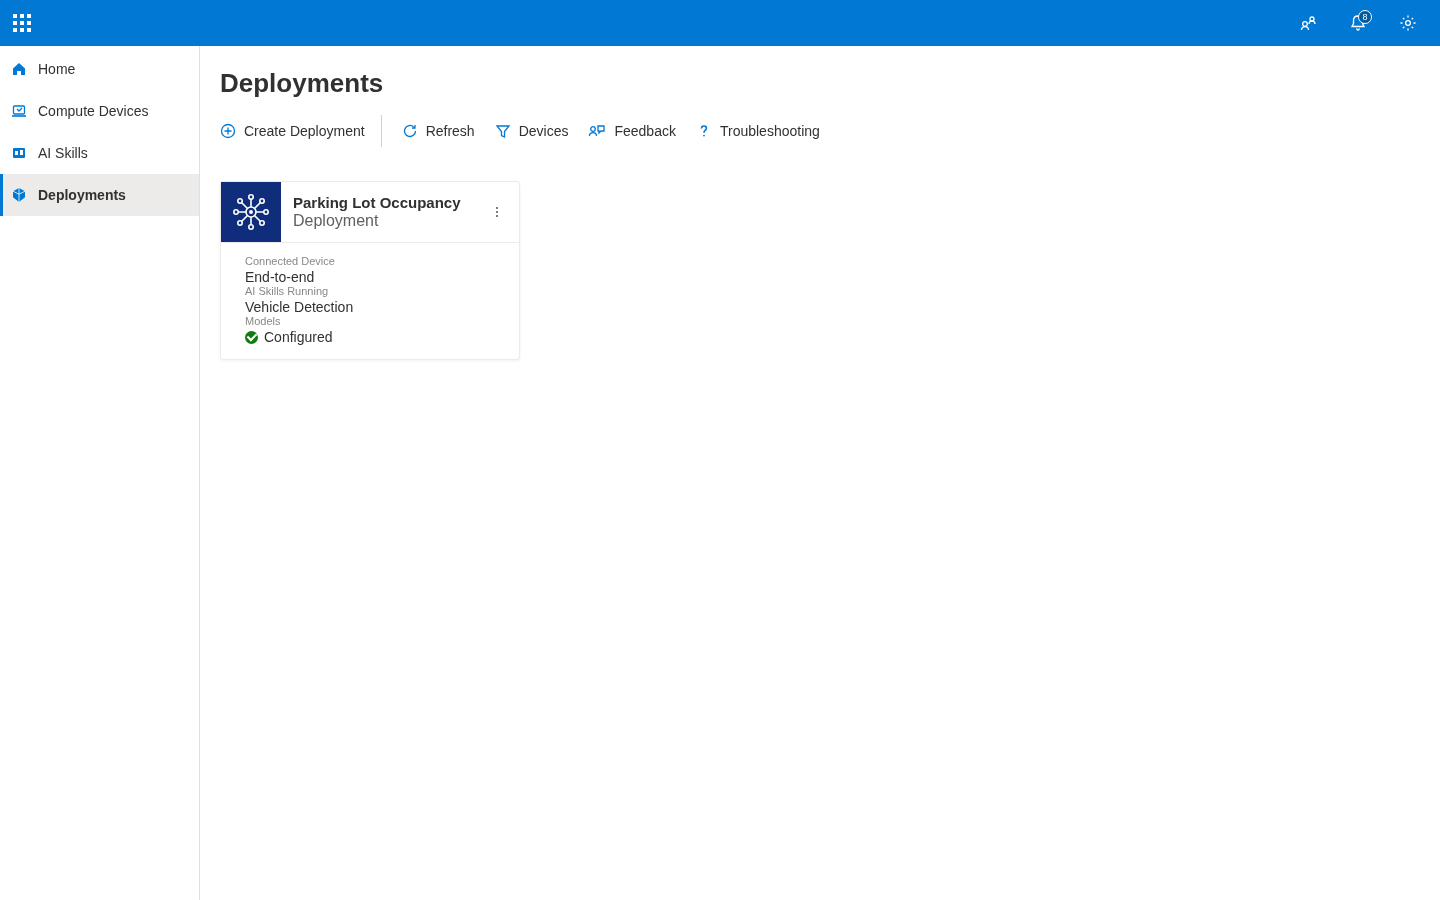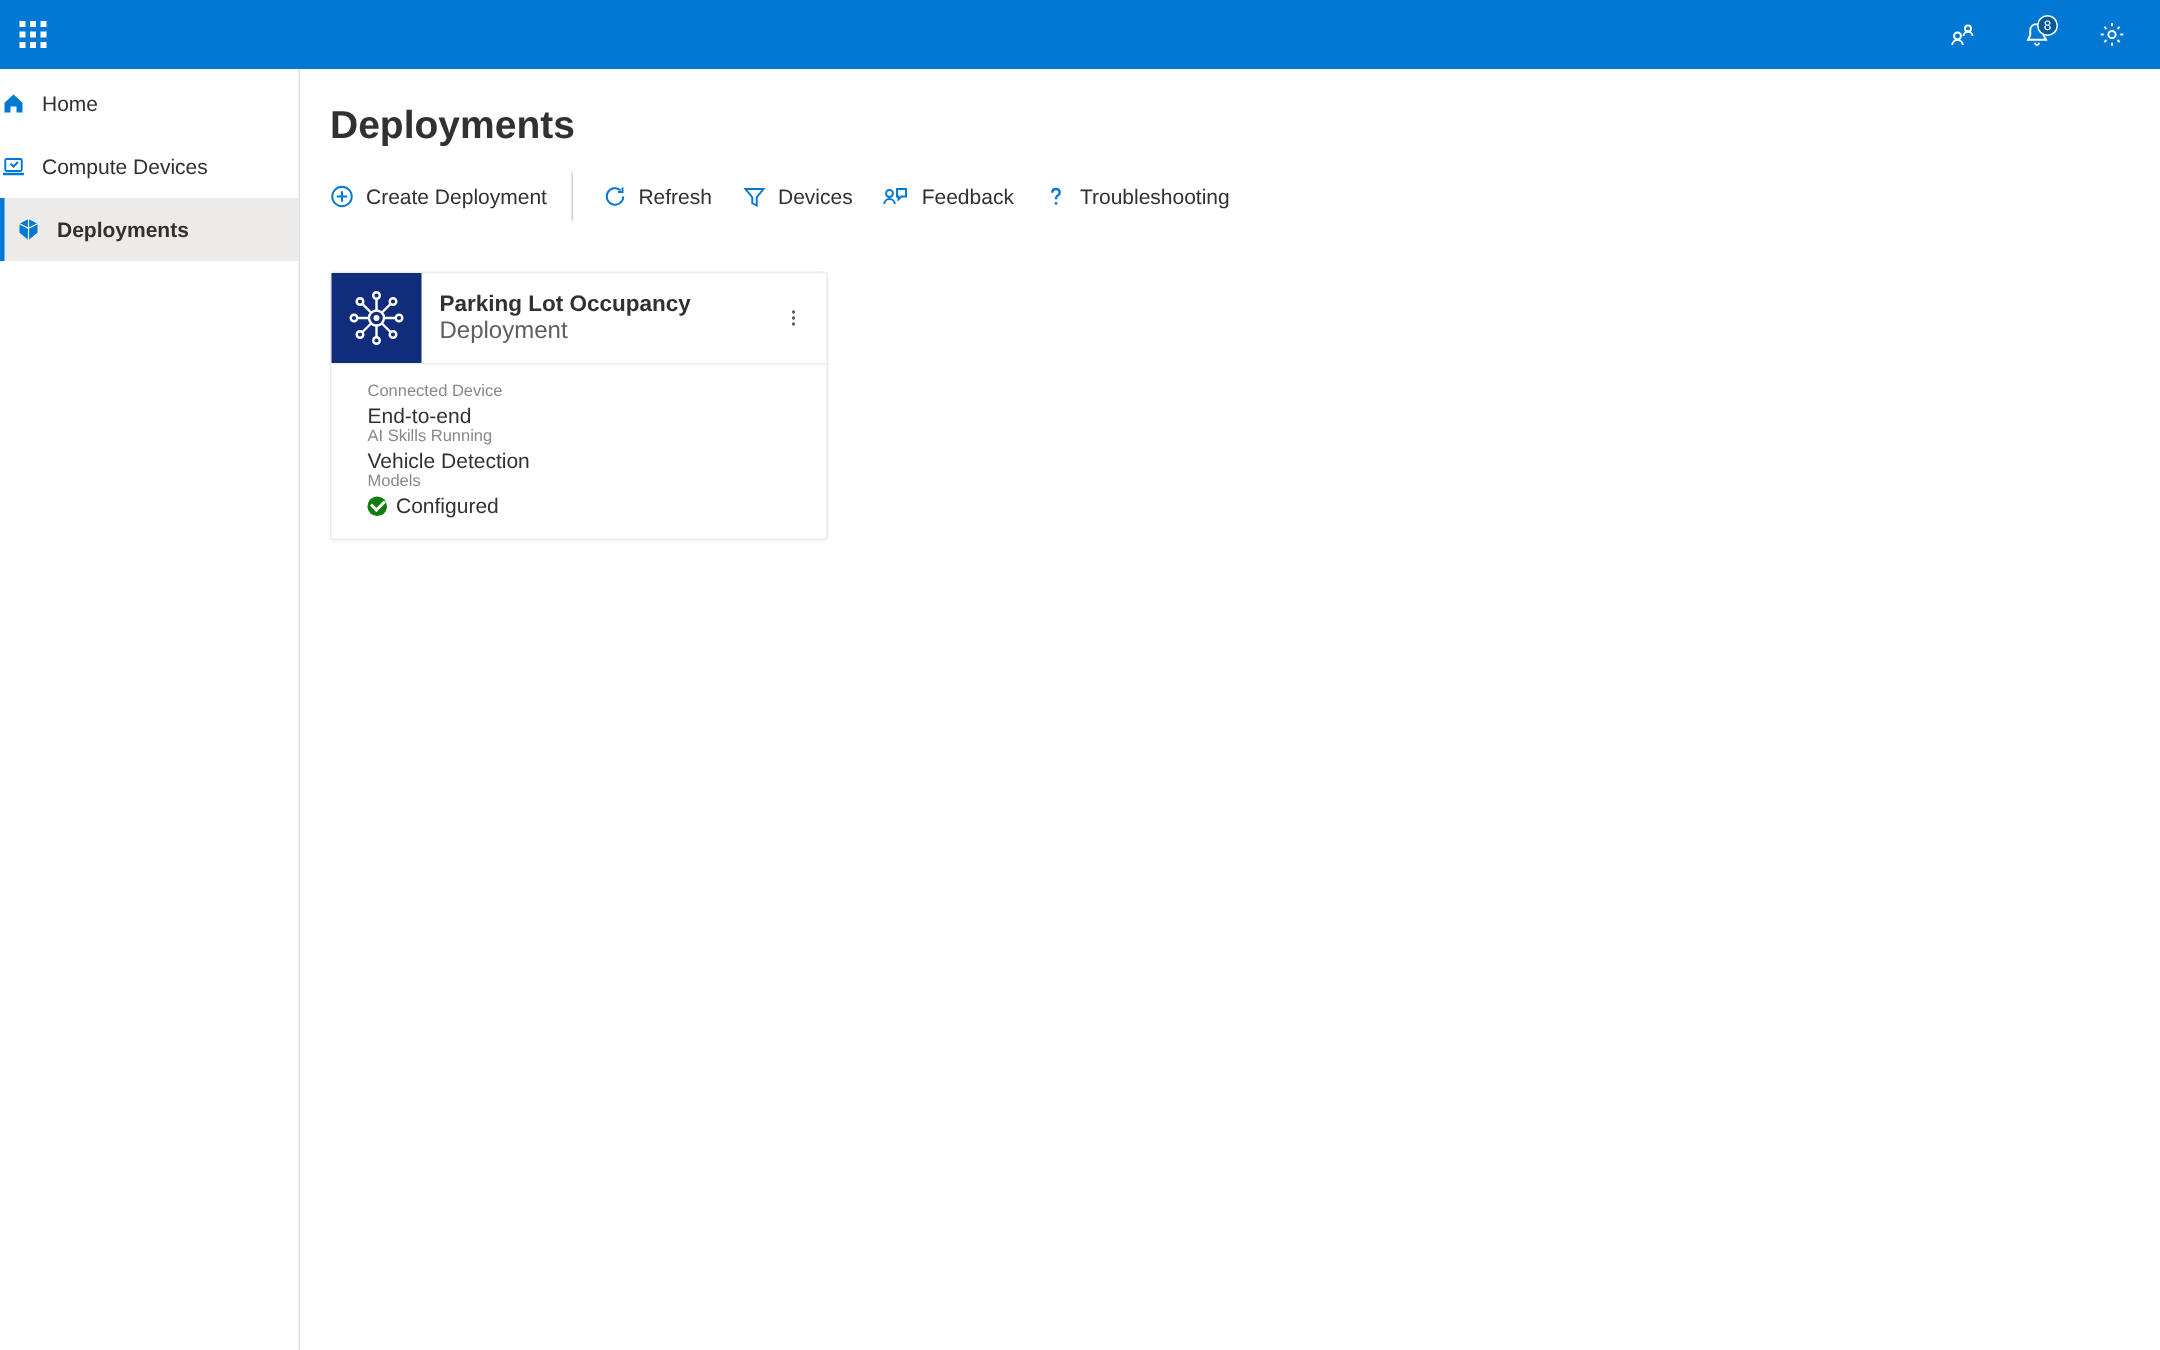--- a/index.html
+++ b/index.html
@@ -71,20 +71,21 @@
   .sidebar {
     width: 200px;
     border-right: 1px solid #e1dfdd;
     padding-top: 2px;
     background: #ffffff;
   }
   .nav-item {
     height: 42px;
     display: flex;
     align-items: center;
+    padding-left: 10px;
     gap: 10px;
     cursor: pointer;
     color: #323130;
   }
   .nav-item.active {
     background: #edebe9;
     font-weight: 600;
     border-left: 3px solid #0078d4;
     padding-left: 7px;
   }
@@ -120,21 +121,21 @@
     font-size: 14px;
     color: #323130;
     height: 32px;
   }
   .toolbtn .ticon { color: #0078d4; display:flex; align-items:center; }
   .toolbtn.primary { padding-right: 16px; border-right: 1px solid #d2d0ce; }
 
   
   .card {
     margin-top: 28px;
-    width: 332px;
+    width: 300px;
     border: 1px solid #edebe9;
     border-radius: 3px;
     box-shadow: 0 1px 3px rgba(0,0,0,0.06);
     background: #ffffff;
   }
   .card-header {
     display: flex;
     align-items: center;
     gap: 12px;
     padding: 0 10px 0 0;
@@ -238,20 +239,30 @@
     </div>
     <div class="nav-item">
       <span class="nav-icon">
         <svg width="16" height="16" viewBox="0 0 16 16" fill="none" stroke="#0078d4" stroke-width="1.3">
             <rect x="2.5" y="3" width="11" height="8" rx="1"></rect>
             <path d="M1 13h14" stroke-width="1.6"></path>
             <path d="M6 6l2 2 3-3" stroke="#0078d4" stroke-width="1.3"></path>
           </svg>
       </span>
       <span>Compute Devices</span>
+    </div>
+    <div class="nav-item">
+      <span class="nav-icon">
+        <svg width="16" height="16" viewBox="0 0 16 16" fill="#0078d4">
+            <rect x="2" y="3" width="12" height="10" rx="1"></rect>
+            <rect x="4" y="6" width="3" height="4" fill="white"></rect>
+            <rect x="9" y="5" width="3" height="5" fill="white"></rect>
+          </svg>
+      </span>
+      <span>AI Skills</span>
     </div>
     <div class="nav-item active">
       <span class="nav-icon">
         <svg width="16" height="16" viewBox="0 0 16 16" fill="#0078d4">
             <path d="M8 1l6 3.2v6L8 15l-6-4.8v-6z"></path>
             <path d="M8 1v14M2 4.2l6 3 6-3" stroke="white" stroke-width="0.8" fill="none"></path>
           </svg>
       </span>
       <span>Deployments</span>
     </div>

